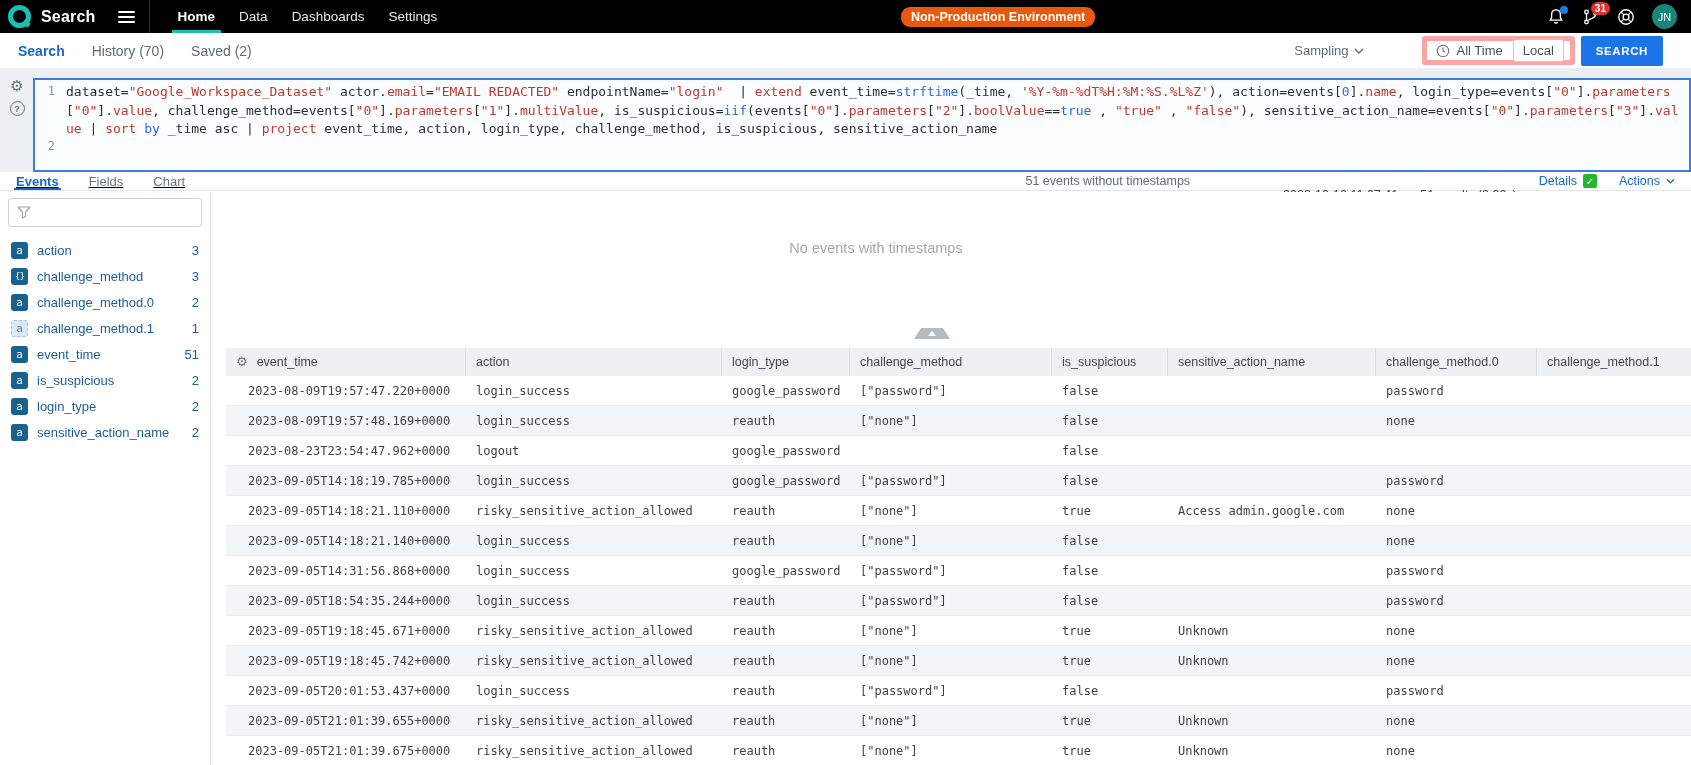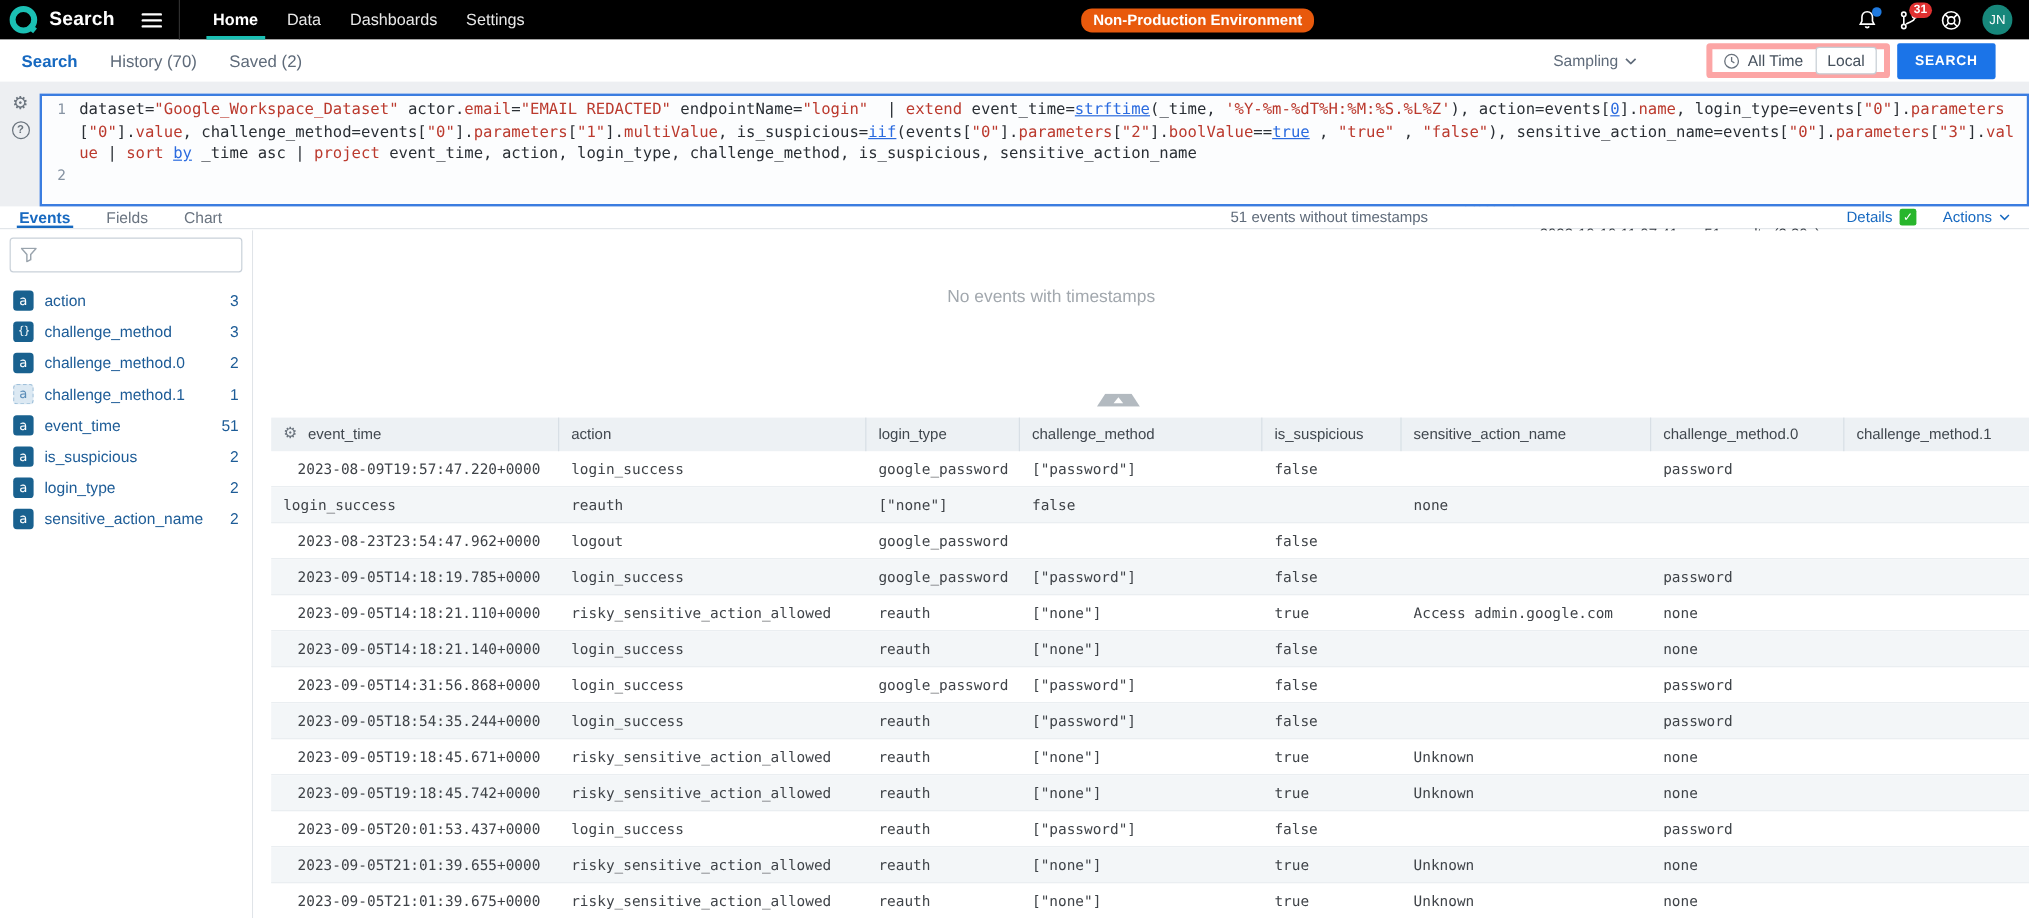--- a/index.html
+++ b/index.html
@@ -56,26 +56,26 @@
   .editor { position:absolute; left:33px; top:10px; right:0; bottom:0; background:#fcfdfe;
             border:2px solid #3b7de0; display:flex; }
   .line-nums { width:27px; position:relative; flex:none; font-family:"DejaVu Sans Mono",monospace;
                font-size:12px; color:#8794a3; }
   .line-nums .ln1 { position:absolute; top:4px; right:7px; }
   .line-nums .ln2 { position:absolute; top:59px; right:7px; }
   .code { flex:1; padding:3px 8px 0 4px; font-family:"DejaVu Sans Mono",monospace; font-size:13px;
           line-height:18.5px; white-space:pre-wrap; word-break:break-all; color:#2a2f35; }
   .tok-p { color:#2a2f35; }
   .tok-r { color:#bb3a2e; }
-  .tok-b { color:#2b6bdf;text-decoration:underline; }
+  .tok-b { color:#2b6bdf; }
 
   
   .results-toolbar { height:19px; background:#fff; border-bottom:1px solid #e2e6ea; display:flex;
                      align-items:center; padding:0 16px; }
-  .rtabs { display:flex; gap:30px; height:100%; }
+  .rtabs { display:flex; gap:30px; height:100%;text-decoration:underline; }
   .rtab { font-size:13px; color:#6a7480; display:flex; align-items:center; height:100%; position:relative; cursor:pointer; }
   .rtab.active { color:#1769c0; font-weight:bold; }
   .rtab.active:after { content:""; position:absolute; left:-2px; right:-2px; bottom:0; height:2px; background:#1769c0; }
   .rstatus { margin-left:auto; display:flex; align-items:center; gap:22px; font-size:12.5px; color:#5f6b7a; }
   .rstatus .strong { color:#343a41;margin-top:27px; }
   .latest-run { display:flex; gap:7px; }
   .details-link, .actions-link { color:#1769c0; display:flex; align-items:center; gap:6px; cursor:pointer; }
   .check-badge { width:14px; height:14px; background:#28b62c; border-radius:2px; color:#fff; font-size:10px;
                  display:flex; align-items:center; justify-content:center; }
 
@@ -319,20 +319,21 @@
             <div class="td first">2023-08-09T19:57:47.220+0000</div>
             <div class="td">login_success</div>
             <div class="td">google_password</div>
             <div class="td">["password"]</div>
             <div class="td">false</div>
             <div class="td"></div>
             <div class="td">password</div>
             <div class="td"></div>
           </div>
           <div class="grid-row trow">
+            <div class="td first">2023-08-09T19:57:48.169+0000</div>
             <div class="td">login_success</div>
             <div class="td">reauth</div>
             <div class="td">["none"]</div>
             <div class="td">false</div>
             <div class="td"></div>
             <div class="td">none</div>
             <div class="td"></div>
           </div>
           <div class="grid-row trow">
             <div class="td first">2023-08-23T23:54:47.962+0000</div>

